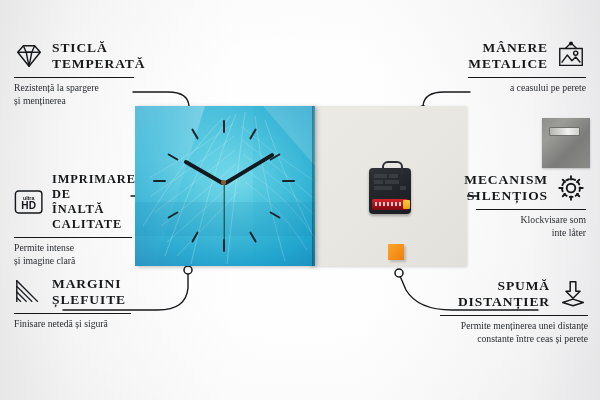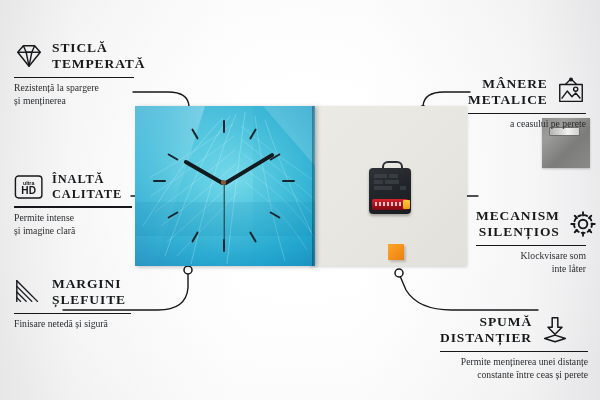--- a/index.html
+++ b/index.html
@@ -91,21 +91,21 @@
     font-weight:bold;font-size:13.5px;letter-spacing:.9px;
     color:#16181a;line-height:1.22;text-transform:uppercase;
   }
   .co-rule{height:1.4px;background:#15171a;margin-top:4px;}
   .co-desc{
     font-family:"Liberation Serif", serif;
     font-size:9.7px;line-height:1.34;color:#2a2d30;margin-top:3px;
   }
   .ico{width:30px;height:30px;flex:0 0 30px;display:block;}
   .left .co-head{justify-content:flex-start;}
-  .right .co-head{margin-top:36px;}
+  .right .co-head{justify-content:flex-end;}
   .right .co-title{text-align:right;}
   .right .co-desc{text-align:right;}
 </style>
 </head>
 <body>
 
 <div id="stage">
 
   <svg class="leaders" viewBox="0 0 600 400">
     <g fill="none" stroke="#15171a" stroke-width="1.4" stroke-linecap="round">
@@ -242,20 +242,21 @@
   </div>
 
   <div class="callout left" style="left:14px;top:172px;width:118px;">
     <div class="co-head">
       <svg class="ico" viewBox="0 0 34 30">
         <rect x="1.6" y="2.5" width="30" height="25" rx="3.5" fill="none" stroke="#15171a" stroke-width="1.6"></rect>
         <text x="16.6" y="12.6" text-anchor="middle" font-family="Liberation Sans, sans-serif" font-size="6" font-weight="bold" fill="#15171a">ultra</text>
         <text x="16.6" y="23.4" text-anchor="middle" font-family="Liberation Sans, sans-serif" font-size="11.5" font-weight="bold" fill="#15171a">HD</text>
       </svg>
       <div class="co-title" style="font-size:12.4px;">
+        <div>IMPRIMARE DE</div>
         <div>ÎNALTĂ CALITATE</div>
       </div>
     </div>
     <div class="co-rule" style="width:118px;"></div>
     <div class="co-desc">
       <div>Permite intense</div>
       <div>și imagine clară</div>
     </div>
   </div>
 

